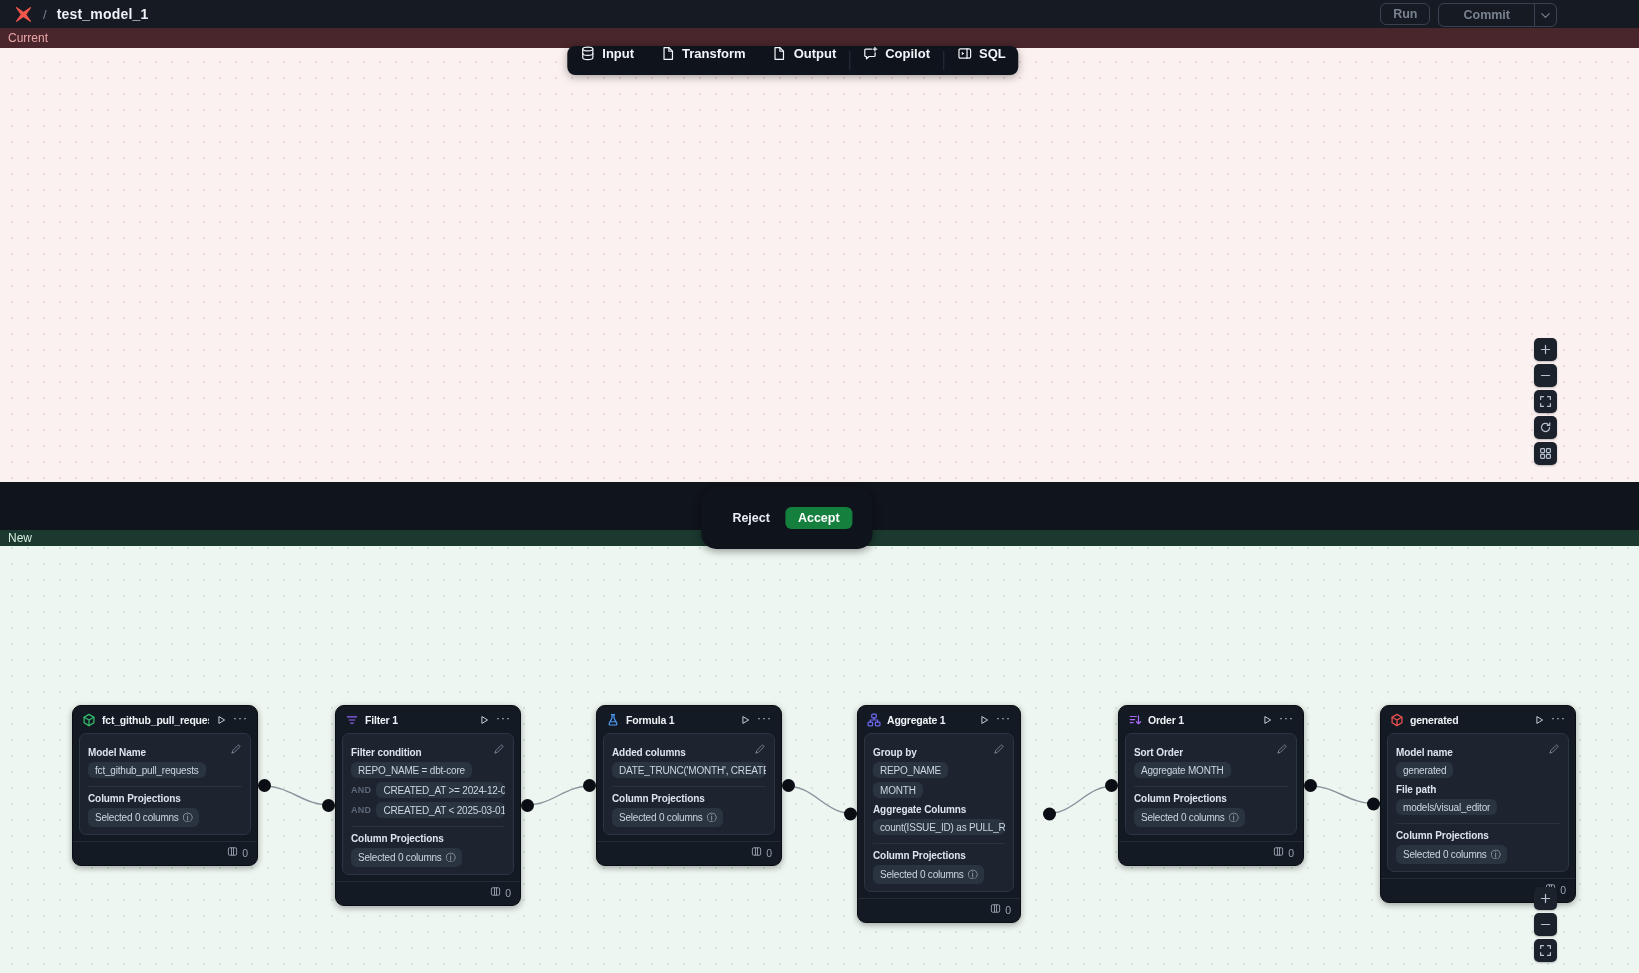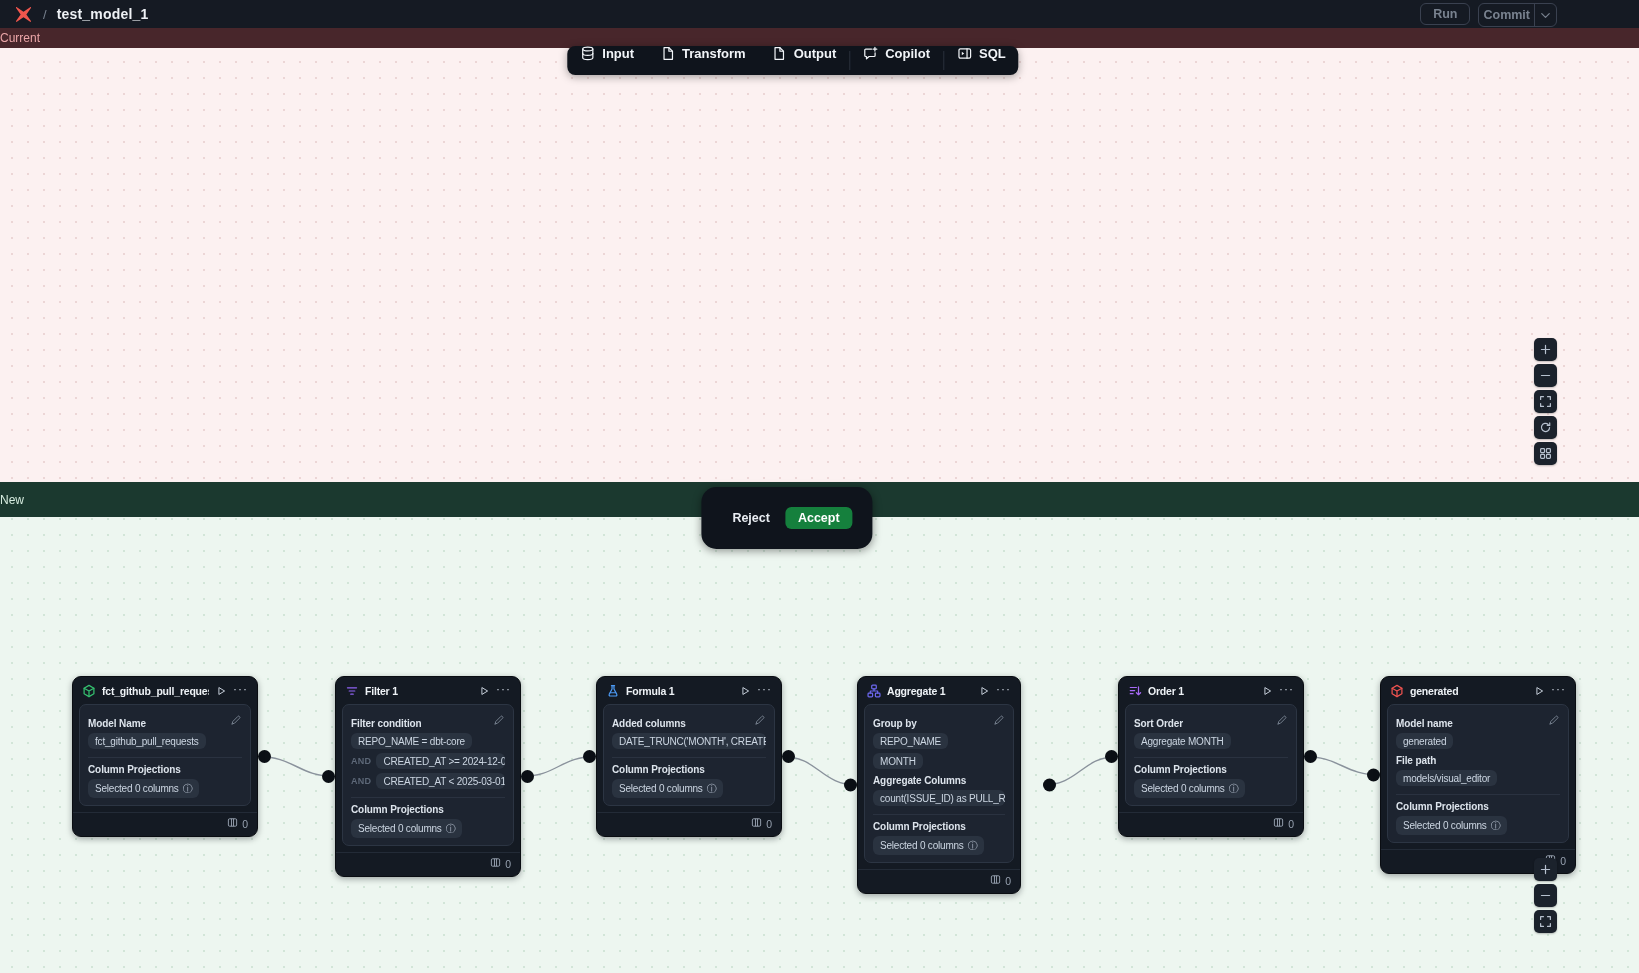--- a/index.html
+++ b/index.html
@@ -19,33 +19,33 @@
   .crumb-sep { color:#78828f; font-size:13px; }
   .app-title { color:#eef1f5; font-size:14px; font-weight:700; letter-spacing:.2px; }
   .header-actions { position:absolute; right:82px; top:3px; display:flex; gap:8px; }
   .btn-ghost {
     display:inline-flex; align-items:center; height:22px; padding:0 12px;
     border:1px solid #3a4150; border-radius:6px; color:#79828f; font-size:12.5px;
     background:transparent; font-weight:600;
   }
   .btn-split { display:inline-flex; border:1px solid #3a4150; border-radius:6px; overflow:hidden; }
   .btn-split .btn-main {
-    display:inline-flex; align-items:center; height:22px; padding:0 4px;
+    display:inline-flex; align-items:center; height:22px; padding:0 24px;
     color:#79828f; font-size:12.5px; font-weight:600;
   }
   .btn-split .btn-caret {
     display:inline-flex; align-items:center; justify-content:center; width:22px; height:22px;
     border-left:1px solid #3a4150; color:#79828f;
   }
   .btn-caret svg { width:11px; height:11px; stroke:currentColor; fill:none; stroke-width:1.6; stroke-linecap:round; stroke-linejoin:round; }
 
   
-  .bar { height:20px; display:flex; align-items:center; font-size:12px; font-weight:400;text-align:center; }
+  .bar { height:20px; display:flex; align-items:center; padding-left:8px; font-size:12px; font-weight:400;text-align:center; }
   .bar-current { background:#48262b; color:#eba6a8; }
-  .bar-new { height:35px; background:#1b392f; color:#d6ecdf; }
+  .bar-new { height:16px; background:#1b392f; color:#d6ecdf;margin-top:48px; }
 
   
   .pane { position:relative; width:100%; overflow:hidden; }
   .pane-current {
     height:434px;
     background-color:#fcf1f1;
     background-image:radial-gradient(#ecd6d6 1.3px, transparent 1.4px);
     background-size:16px 16px; background-position:4px 6px;
   }
   .pane-new {

